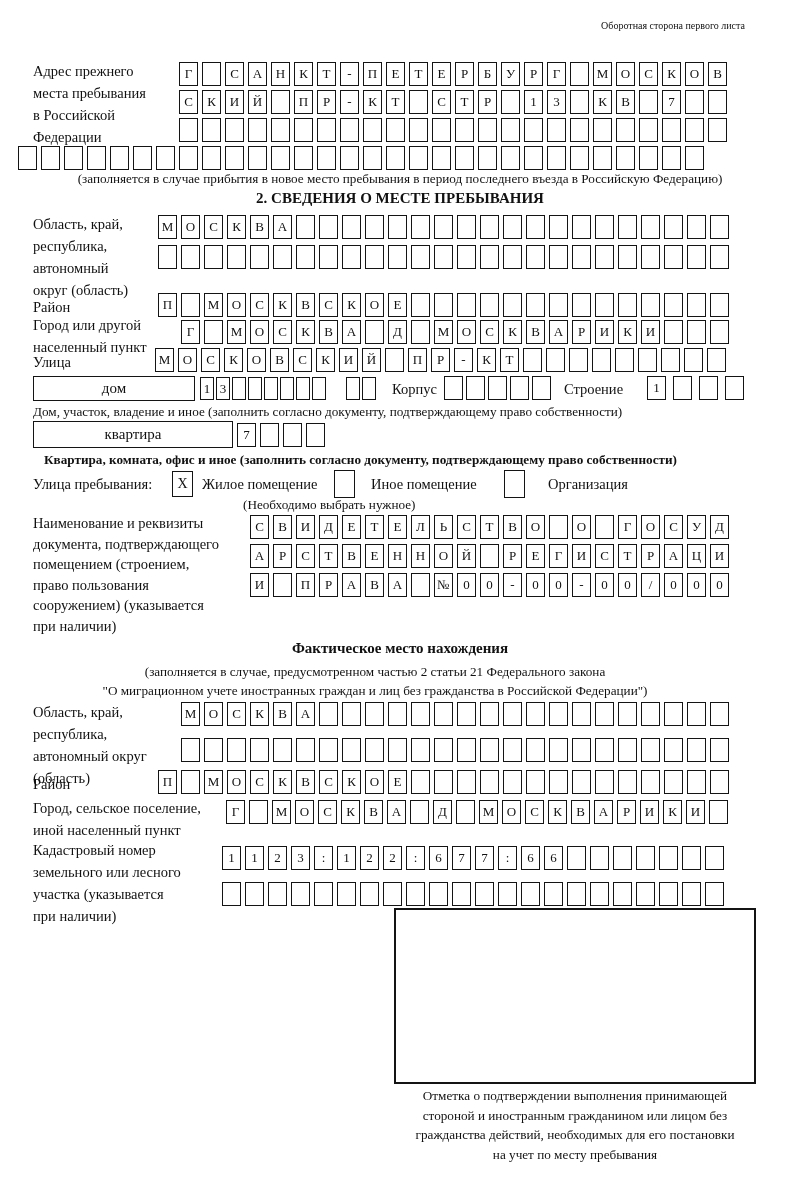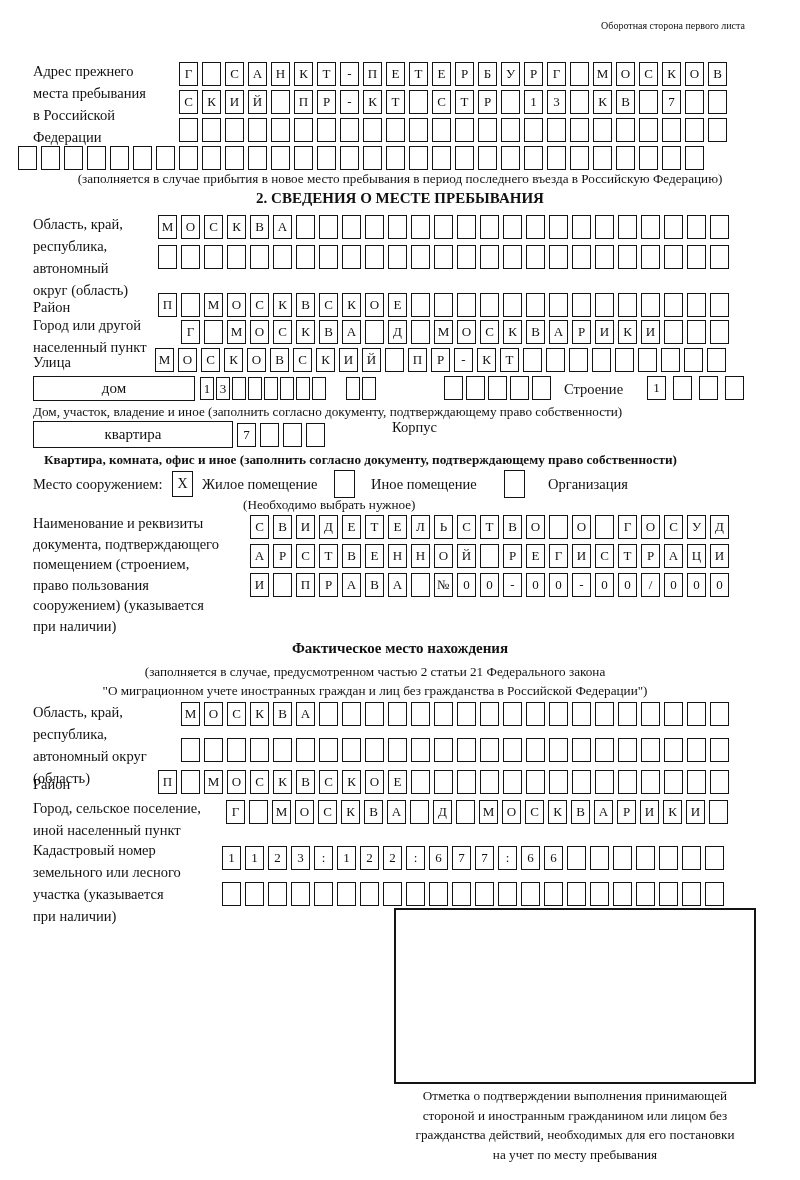--- a/index.html
+++ b/index.html
@@ -309,21 +309,21 @@
       <span class="cbox"></span>
       <span class="cbox"></span>
       <span class="cbox"></span>
       <span class="cbox"></span>
       <span class="cbox"></span>
     </div>
   <div class="abs boxrow-sm" style="top:377px;left:346px;">
       <span class="cbox"></span>
       <span class="cbox"></span>
     </div>
-  <div class="abs lbl" style="top:378px;left:392px;margin-top:38px;">Корпус</div>
+  <div class="abs lbl" style="top:378px;left:392px;">Корпус</div>
   <div class="abs boxrow-k" style="top:376px;left:444px;">
       <span class="cbox"></span>
       <span class="cbox"></span>
       <span class="cbox"></span>
       <span class="cbox"></span>
       <span class="cbox"></span>
     </div>
   <div class="abs lbl" style="top:378px;left:564px;">Строение</div>
   <div class="abs boxrow-st" style="top:376px;left:647px;">
       <span class="cbox">1</span>
@@ -335,21 +335,21 @@
 
   <div class="abs wordbox" style="top:421px;left:33px;width:198px;height:25px;">квартира</div>
   <div class="abs boxrow" style="top:423px;left:237px;">
       <span class="cbox">7</span>
       <span class="cbox"></span>
       <span class="cbox"></span>
       <span class="cbox"></span>
     </div>
   <div class="abs cap" style="top:452px;left:44px;font-weight:bold;">Квартира, комната, офис и иное (заполнить согласно документу, подтверждающему право собственности)</div>
 
-  <div class="abs lbl" style="top:473px;left:33px;">Место сооружением:</div>
+  <div class="abs lbl" style="top:473px;left:33px;">Улица пребывания:</div>
   <span class="abs chk" style="top:471px;left:172px;">X</span>
   <div class="abs lbl" style="top:473px;left:202px;">Жилое помещение</div>
   <span class="abs chk" style="top:470px;left:334px;height:26px;"></span>
   <div class="abs lbl" style="top:473px;left:371px;">Иное помещение</div>
   <span class="abs chk" style="top:470px;left:504px;height:26px;"></span>
   <div class="abs lbl" style="top:473px;left:548px;">Организация</div>
   <div class="abs cap" style="top:497px;left:243px;">(Необходимо выбрать нужное)</div>
 
   <div class="abs lbl" style="top:513px;left:33px;line-height:20.5px;">
       <div>Наименование и реквизиты</div>

